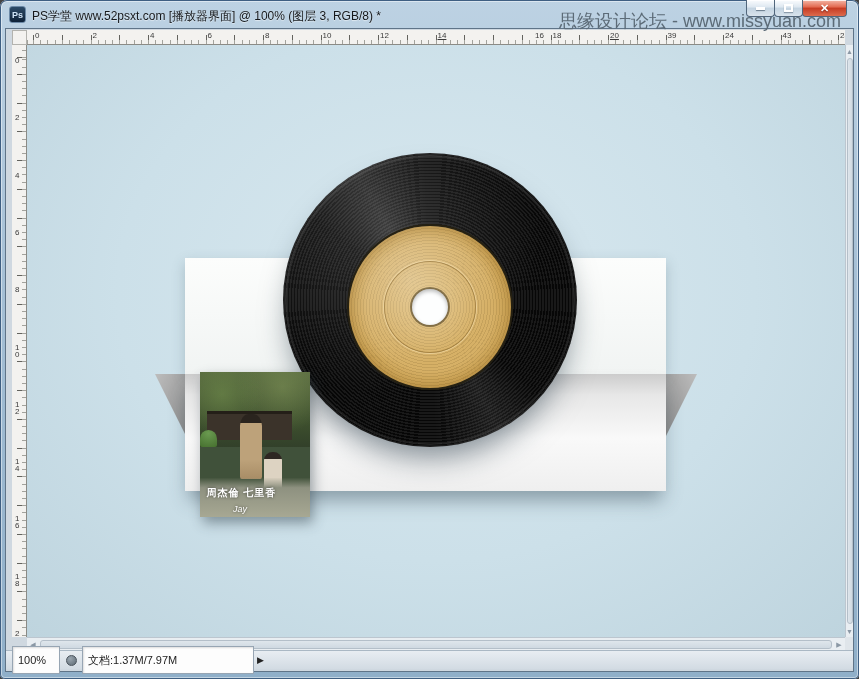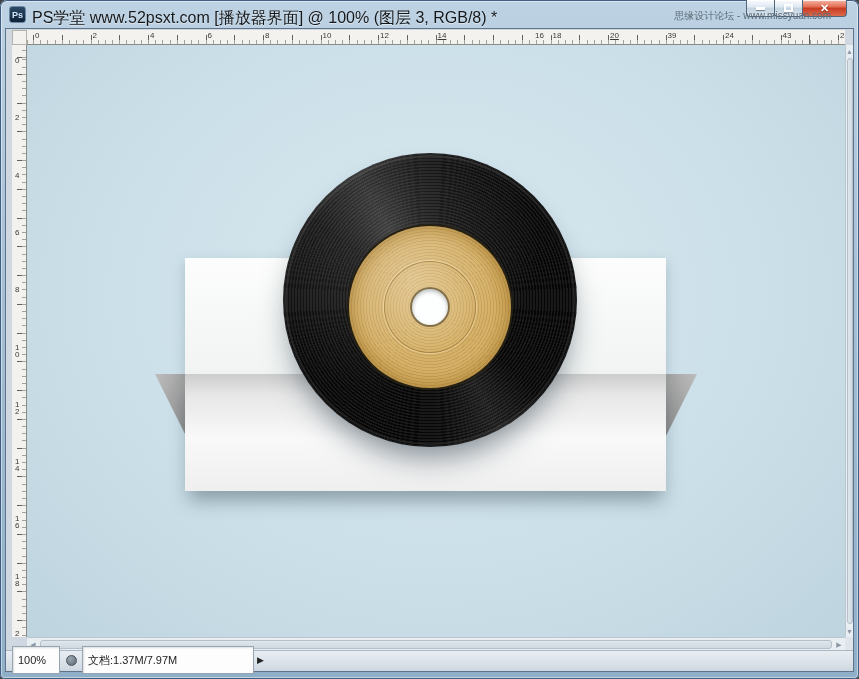--- a/index.html
+++ b/index.html
@@ -16,26 +16,26 @@
   
   .titlebar{ position:absolute; left:0; top:0; right:0; height:28px; }
   .app-icon{
     position:absolute; left:9px; top:6px; width:17px; height:17px;
     border-radius:3px; border:1px solid #6c89a6;
     background:linear-gradient(180deg,#2c4a66,#0f2238);
     color:#cfe3f5; font-size:9px; font-weight:bold;
     display:flex; align-items:center; justify-content:center;
   }
   .tb-title{
-    position:absolute; left:32px; top:8px; font-size:16px; color:#15181b;
+    position:absolute; left:32px; top:8px; font-size:12px; color:#15181b;
     white-space:nowrap; max-width:600px; overflow:hidden;
     text-shadow:0 1px 1px rgba(255,255,255,.55);
   }
   .tb-right{
-    position:absolute; right:28px; top:9px; font-size:10px; color:#5c6b77;
+    position:absolute; right:18px; top:9px; font-size:18px; color:#5c6b77;
     white-space:nowrap; z-index:6;
   }
   .win-buttons{ position:absolute; right:12px; top:0; display:flex; z-index:5; }
   .win-btn{
     height:17px; border:1px solid #51667b; border-top:none;
     border-radius:0 0 4px 4px; margin-left:-1px;
     display:flex; align-items:center; justify-content:center; cursor:default;
     background:linear-gradient(180deg,#fafcfe 0%,#dde7f0 45%,#c3d3e1 50%,#d9e4ed 100%);
     box-shadow: inset 0 1px 0 rgba(255,255,255,.8);
   }
@@ -289,20 +289,30 @@
 
       <div class="vinyl">
         <div class="vinyl-sheen"></div>
         <div class="vinyl-rim"></div>
         <div class="label">
           <div class="label-ring"></div>
           <div class="hole"></div>
         </div>
       </div>
 
+      <div class="cover">
+        <div class="cv-trees"></div>
+        <div class="cv-house"></div>
+        <div class="cv-umbrella"></div>
+        <div class="cv-man"></div>
+        <div class="cv-girl"></div>
+        <div class="cv-ground"></div>
+        <div class="cv-title">周杰倫 七里香</div>
+        <div class="cv-sign">Jay</div>
+      </div>
     </div>
 
     <div class="v-scroll">
       <span class="scroll-arrow">▲</span>
       <div class="v-thumb"></div>
       <span class="scroll-arrow" style="position:absolute;bottom:0;left:0;right:0;">▼</span>
     </div>
     <div class="h-scroll">
       <span class="scroll-arrow h-left">◀</span>
       <div class="h-thumb"></div>

